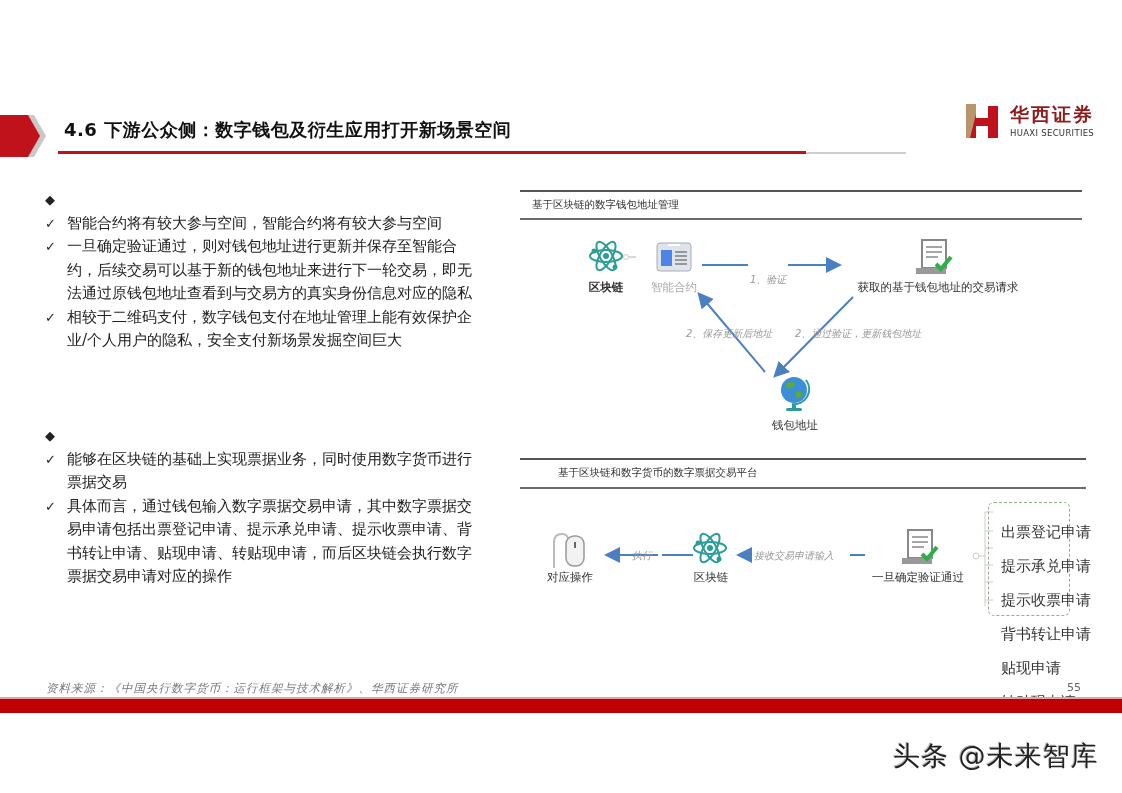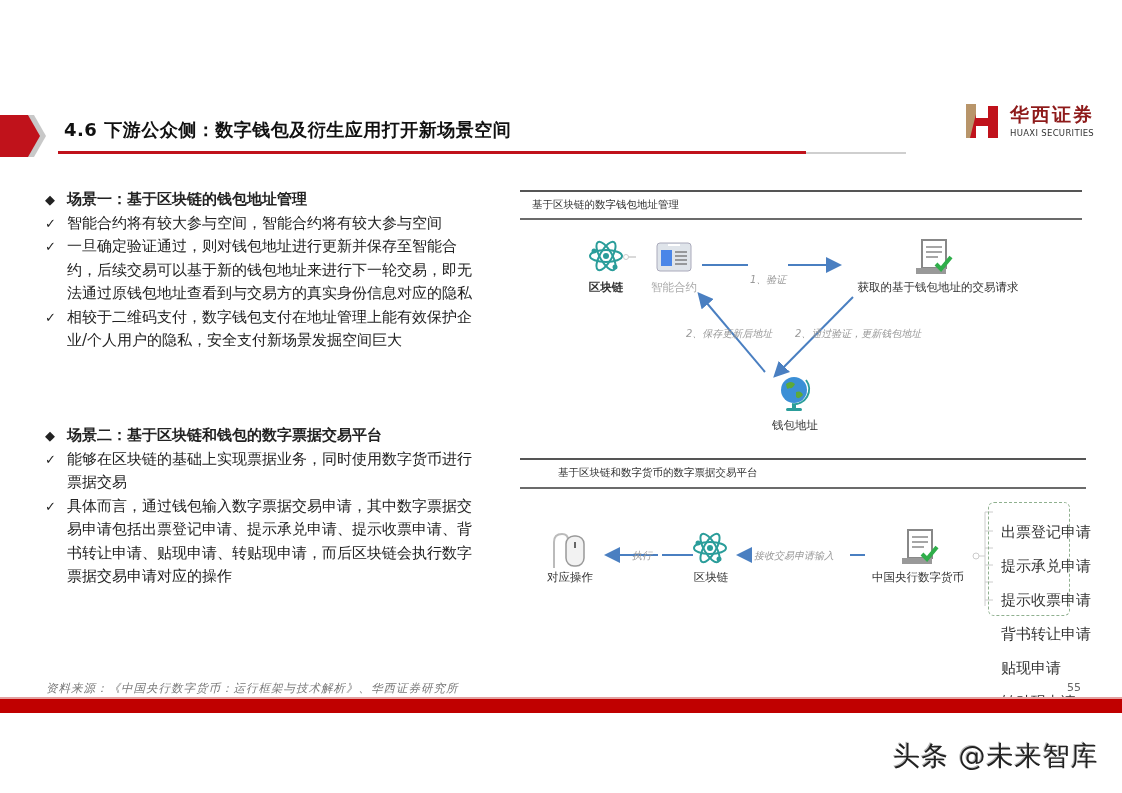--- a/index.html
+++ b/index.html
@@ -49,40 +49,38 @@
   <rect x="0" y="0" width="10" height="34" fill="#b8956a"></rect>
   <polygon points="10,14 22,14 22,2 32,2 32,34 22,34 22,22 10,22" fill="#c0121b"></polygon>
   <polygon points="4,34 10,34 10,10" fill="#c0121b"></polygon>
 </svg>
 <div class="abs logo-cn">华西证券</div>
 <div class="abs logo-en">HUAXI SECURITIES</div>
 
 <div class="abs ltext" style="top:188px;">
   <div class="heading">
     <span class="diamond">◆</span>
-    <span>场景一：基于区块链的钱包地址管理</span>
   </div>
   <div class="bullet">
     <span class="chk">✓</span>
     <span class="txt">智能合约将有较大参与空间，智能合约将有较大参与空间</span>
   </div>
   <div class="bullet">
     <span class="chk">✓</span>
     <span class="txt">一旦确定验证通过，则对钱包地址进行更新并保存至智能合约，后续交易可以基于新的钱包地址来进行下一轮交易，即无法通过原钱包地址查看到与交易方的真实身份信息对应的隐私</span>
   </div>
   <div class="bullet">
     <span class="chk">✓</span>
     <span class="txt">相较于二维码支付，数字钱包支付在地址管理上能有效保护企业/个人用户的隐私，安全支付新场景发掘空间巨大</span>
   </div>
 </div>
 
 <div class="abs ltext" style="top:424px;">
   <div class="heading">
     <span class="diamond">◆</span>
-    <span>场景二：基于区块链和钱包的数字票据交易平台</span>
   </div>
   <div class="bullet">
     <span class="chk">✓</span>
     <span class="txt">能够在区块链的基础上实现票据业务，同时使用数字货币进行票据交易</span>
   </div>
   <div class="bullet">
     <span class="chk">✓</span>
     <span class="txt">具体而言，通过钱包输入数字票据交易申请，其中数字票据交易申请包括出票登记申请、提示承兑申请、提示收票申请、背书转让申请、贴现申请、转贴现申请，而后区块链会执行数字票据交易申请对应的操作</span>
   </div>
 </div>
@@ -208,21 +206,21 @@
 <svg class="abs" style="left:900px;top:528px;" width="40" height="38" viewBox="0 0 40 38">
   <rect x="8" y="2" width="24" height="28" fill="#fff" stroke="#888" stroke-width="2"></rect>
   <path d="M2 30 h30 v6 h-30 z" fill="#999"></path>
   <g stroke="#888" stroke-width="1.5">
     <line x1="12" y1="9" x2="28" y2="9"></line>
       <line x1="12" y1="14" x2="28" y2="14"></line>
       <line x1="12" y1="19" x2="24" y2="19"></line>
   </g>
   <path d="M22 26 l5 5 l10 -12" fill="none" stroke="#2fae4a" stroke-width="4"></path>
 </svg>
-<div class="abs node-label" style="left:860px;top:570px;width:116px;">中国央行数字货币</div>
+<div class="abs node-label" style="left:860px;top:570px;width:116px;">一旦确定验证通过</div>
 
 <div class="abs list-box">
   <div style="padding:4px 0 0 12px;">
     <div class="list-item">出票登记申请</div>
     <div class="list-item">提示承兑申请</div>
     <div class="list-item">提示收票申请</div>
     <div class="list-item">背书转让申请</div>
     <div class="list-item">贴现申请</div>
     <div class="list-item">转贴现申请</div>
   </div>

